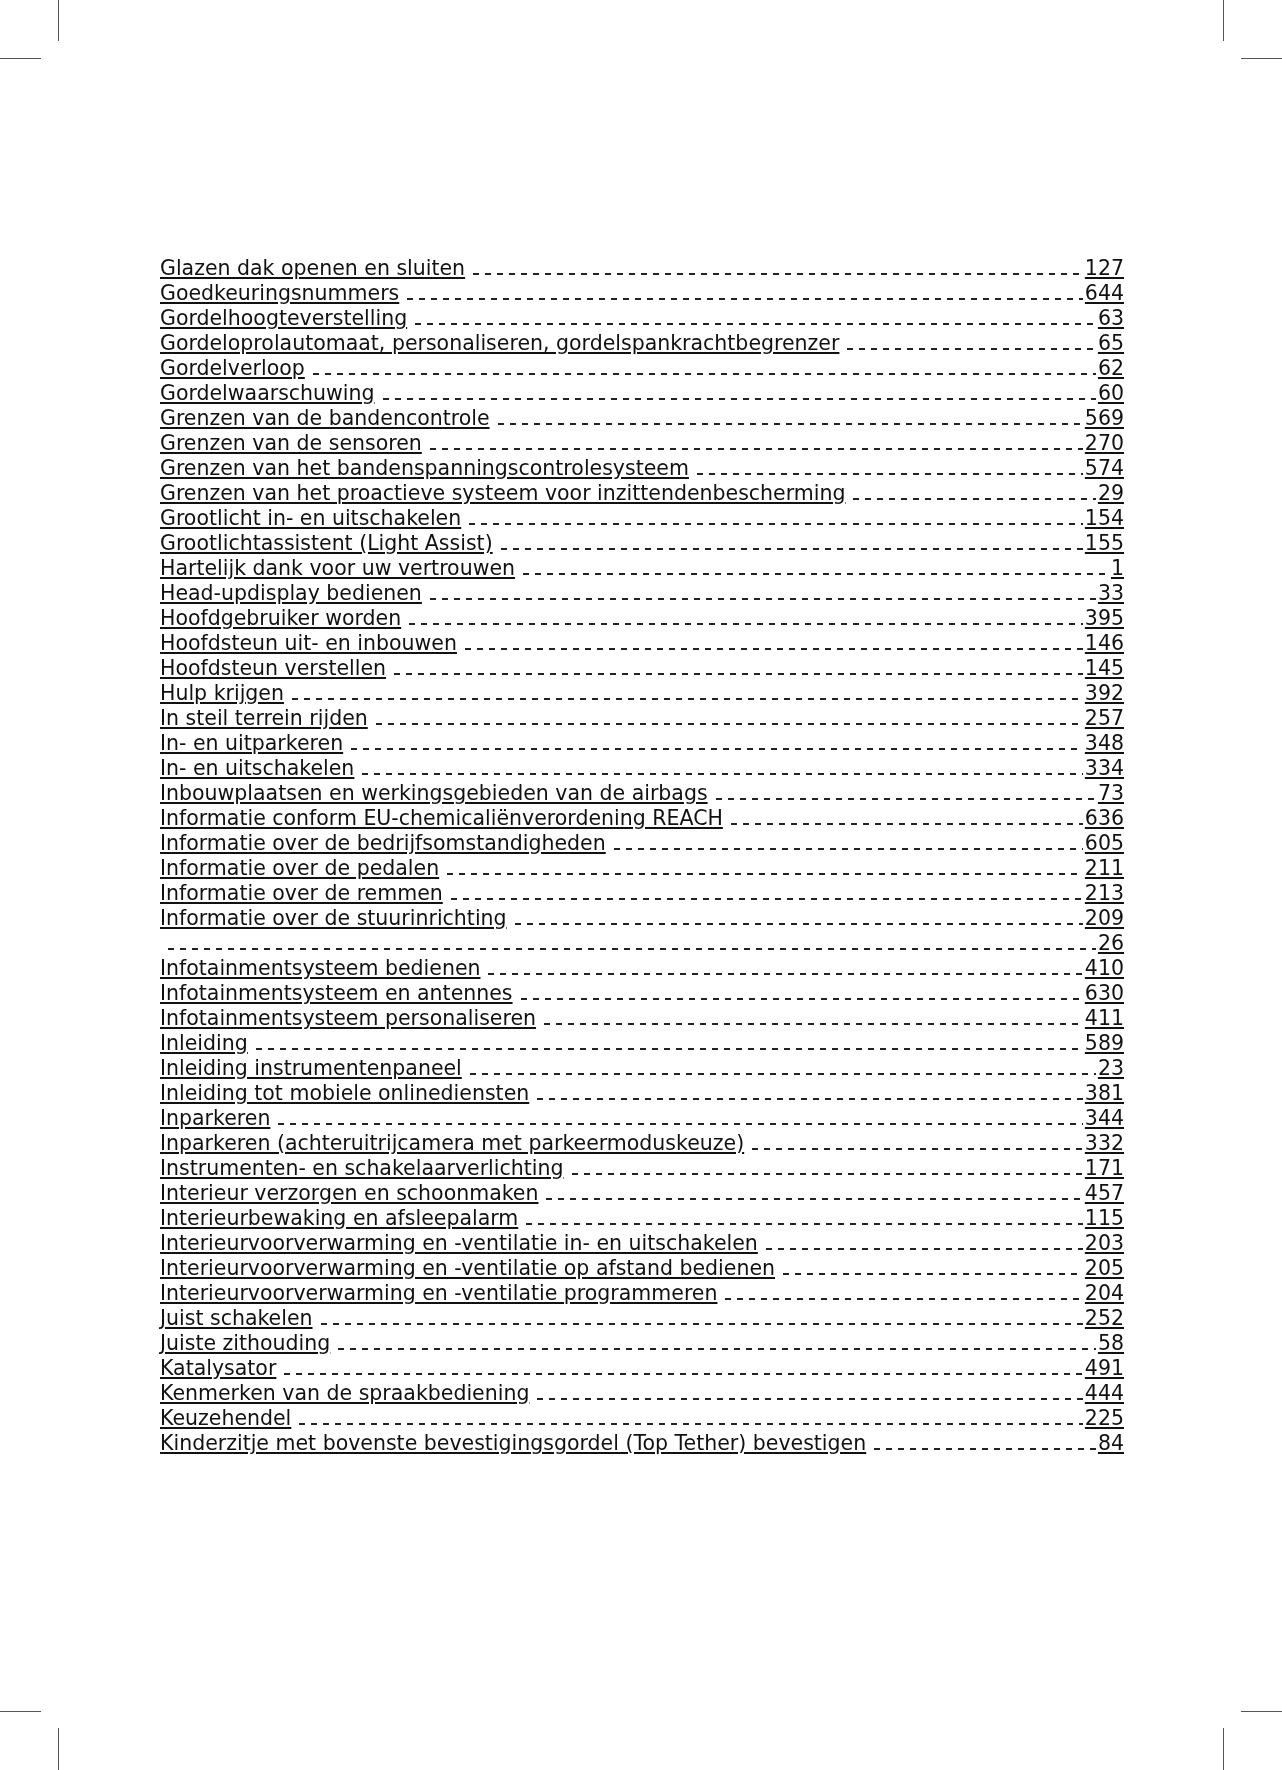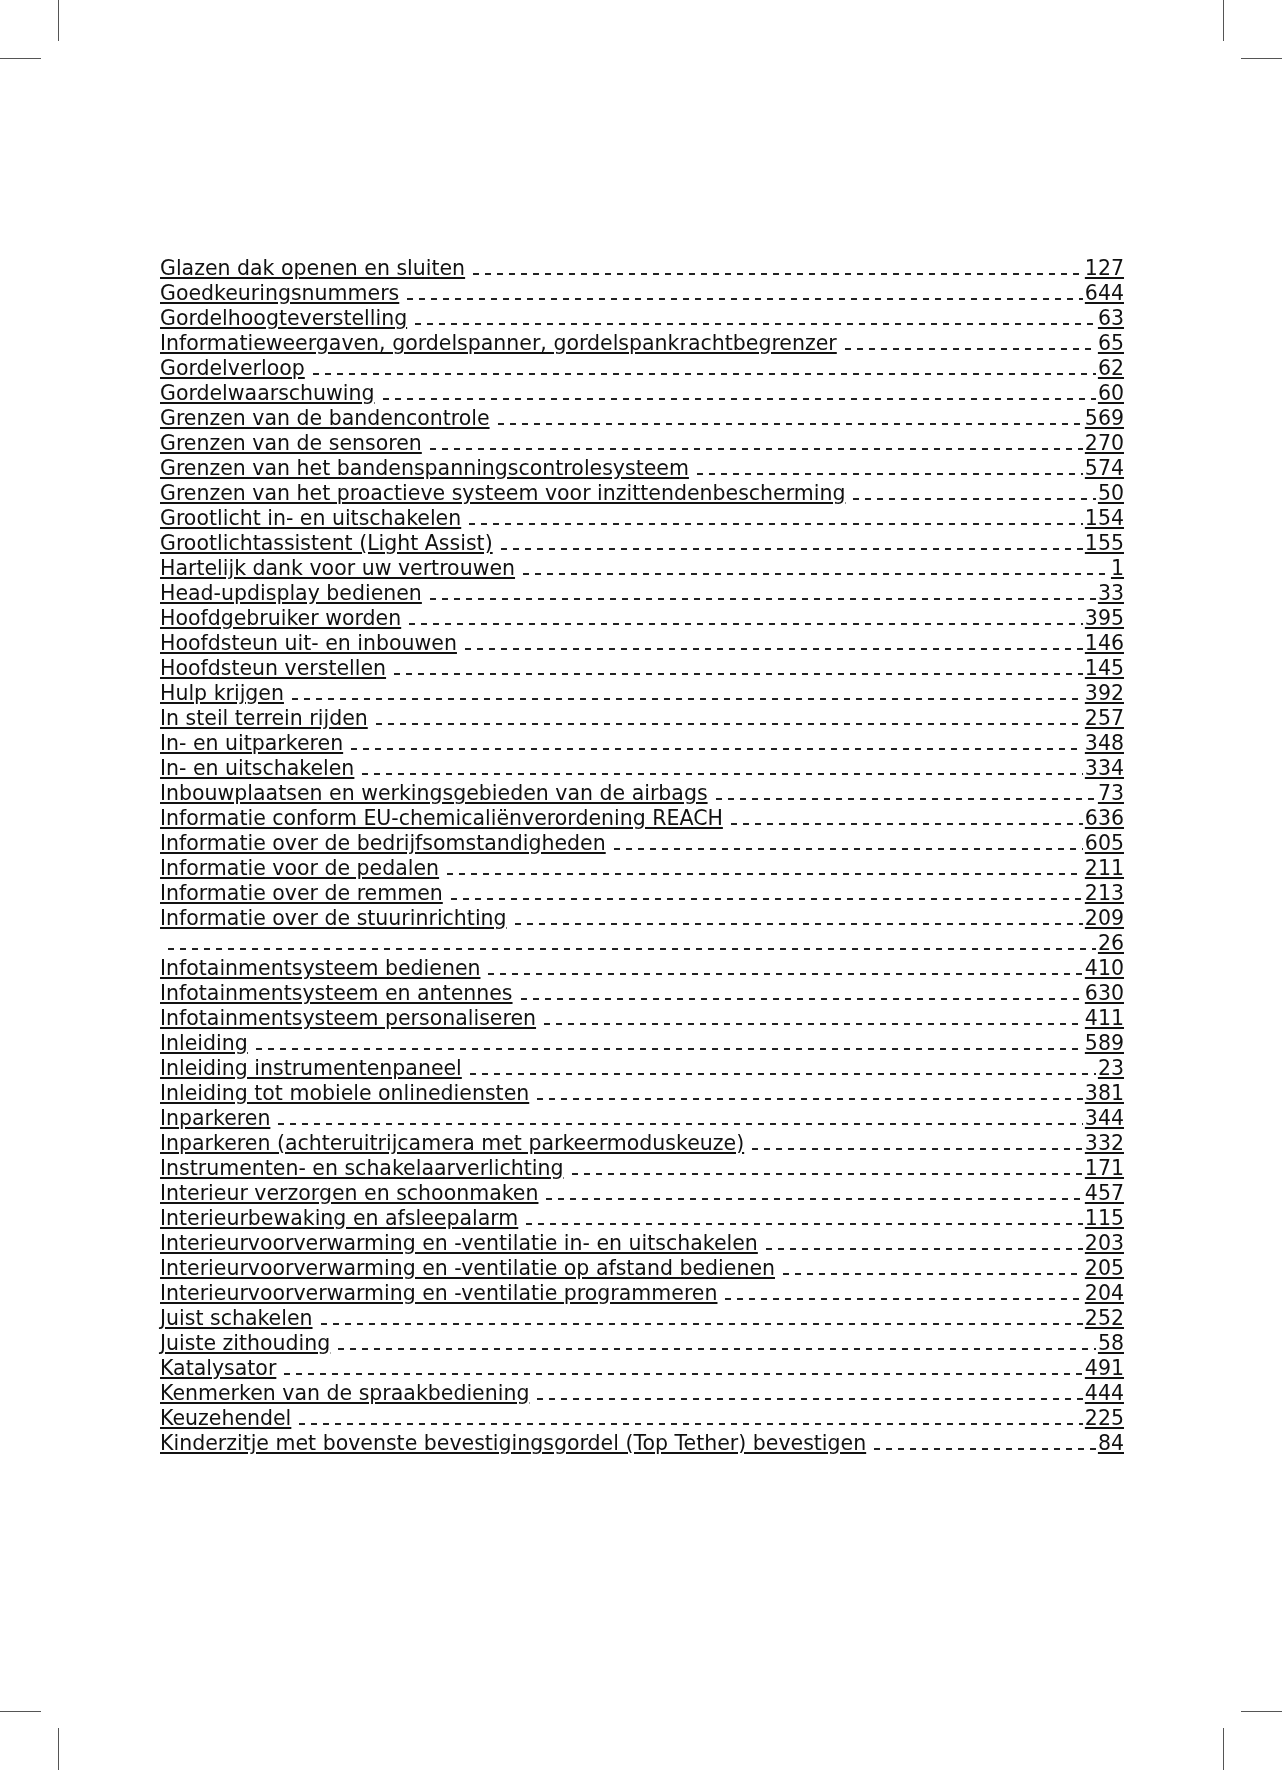--- a/index.html
+++ b/index.html
@@ -36,21 +36,21 @@
     <span class="label">Goedkeuringsnummers</span>
     <span class="leader"></span>
     <span class="page">644</span>
   </div>
     <div class="entry">
     <span class="label">Gordelhoogteverstelling</span>
     <span class="leader"></span>
     <span class="page">63</span>
   </div>
     <div class="entry">
-    <span class="label">Informatieweergaven, gordelspanner, gordelspankrachtbegrenzer</span>
+    <span class="label">Gordeloprolautomaat, personaliseren, gordelspankrachtbegrenzer</span>
     <span class="leader"></span>
     <span class="page">65</span>
   </div>
     <div class="entry">
     <span class="label">Gordelverloop</span>
     <span class="leader"></span>
     <span class="page">62</span>
   </div>
     <div class="entry">
     <span class="label">Gordelwaarschuwing</span>
@@ -68,21 +68,21 @@
     <span class="page">270</span>
   </div>
     <div class="entry">
     <span class="label">Grenzen van het bandenspanningscontrolesysteem</span>
     <span class="leader"></span>
     <span class="page">574</span>
   </div>
     <div class="entry">
     <span class="label">Grenzen van het proactieve systeem voor inzittendenbescherming</span>
     <span class="leader"></span>
-    <span class="page">50</span>
+    <span class="page">29</span>
   </div>
     <div class="entry">
     <span class="label">Grootlicht in- en uitschakelen</span>
     <span class="leader"></span>
     <span class="page">154</span>
   </div>
     <div class="entry">
     <span class="label">Grootlichtassistent (Light Assist)</span>
     <span class="leader"></span>
     <span class="page">155</span>
@@ -141,21 +141,21 @@
     <span class="label">Informatie conform EU-chemicaliënverordening REACH</span>
     <span class="leader"></span>
     <span class="page">636</span>
   </div>
     <div class="entry">
     <span class="label">Informatie over de bedrijfsomstandigheden</span>
     <span class="leader"></span>
     <span class="page">605</span>
   </div>
     <div class="entry">
-    <span class="label">Informatie voor de pedalen</span>
+    <span class="label">Informatie over de pedalen</span>
     <span class="leader"></span>
     <span class="page">211</span>
   </div>
     <div class="entry">
     <span class="label">Informatie over de remmen</span>
     <span class="leader"></span>
     <span class="page">213</span>
   </div>
     <div class="entry">
     <span class="label">Informatie over de stuurinrichting</span>

